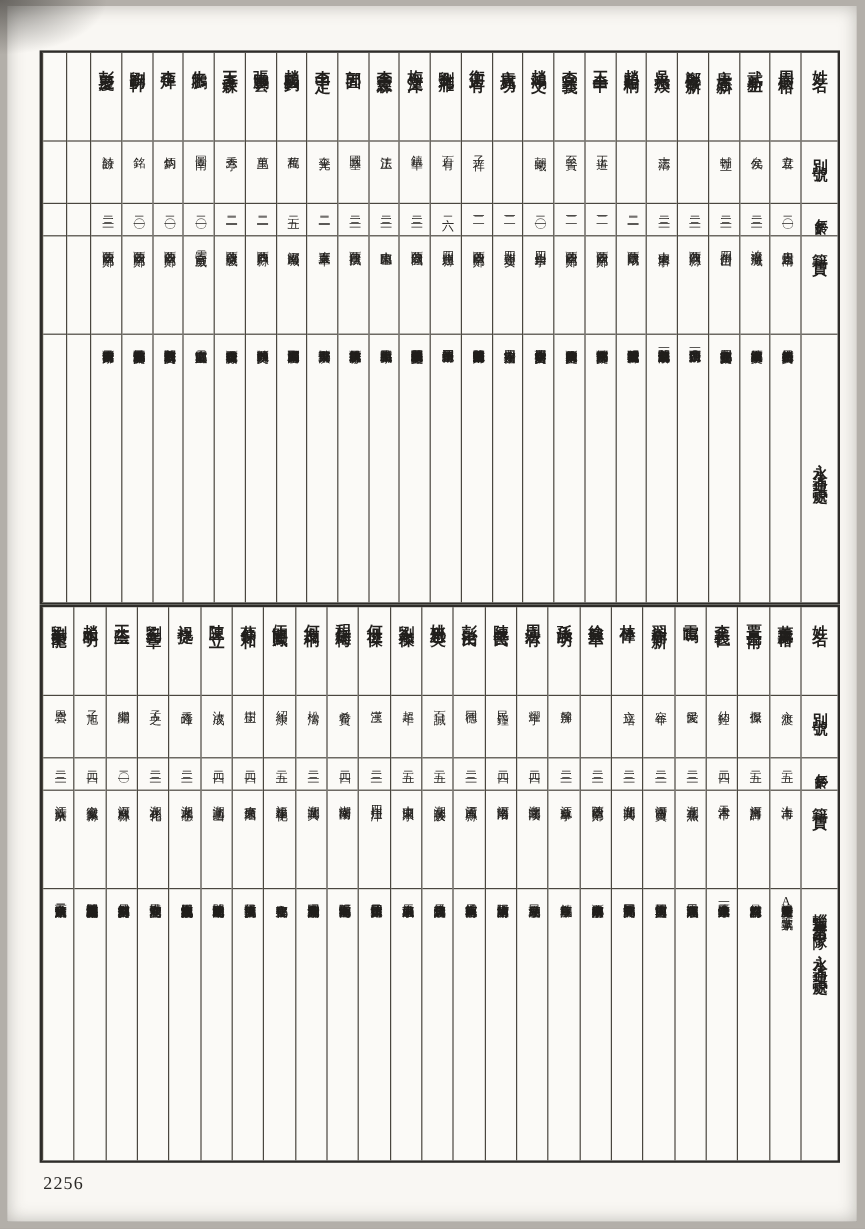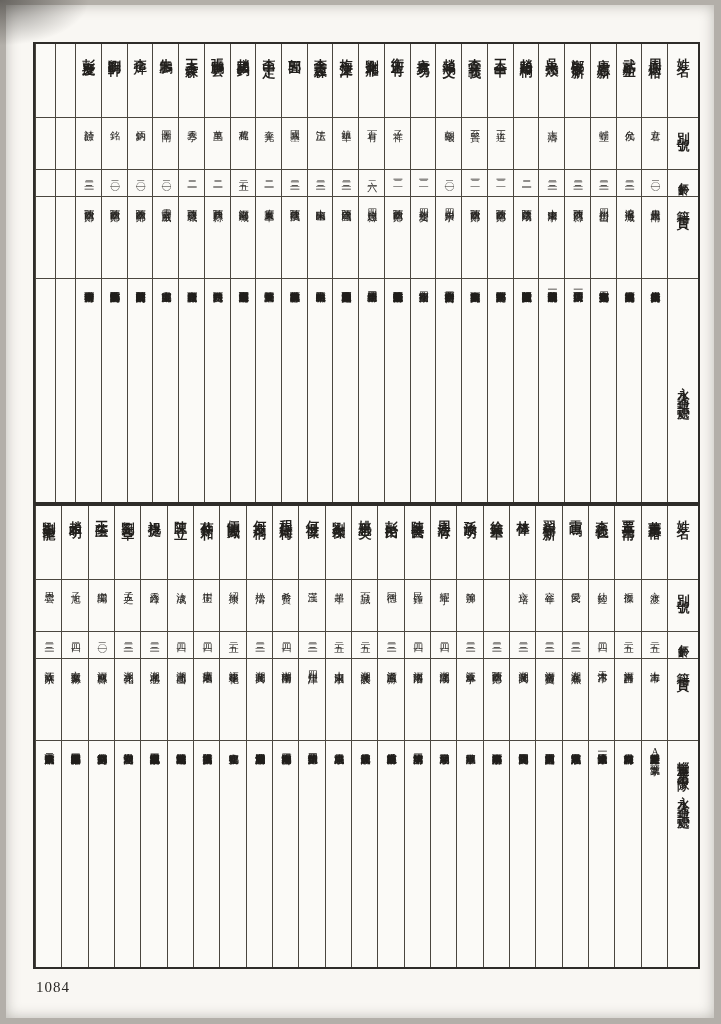--- a/index.html
+++ b/index.html
@@ -917,14 +917,14 @@
     <div class="cell c-origin">
       <span class="vtext origin">江蘇南京</span>
     </div>
     <div class="cell c-addr">
       <span class="vtext addr">江蘇南京洪武路第二百二十六號</span>
     </div>
   </div>
       </div>
   </div>
 
-  <div class="page-number">1084</div>
+  <div class="page-number">2256</div>
 </div>
 
 </body></html>

